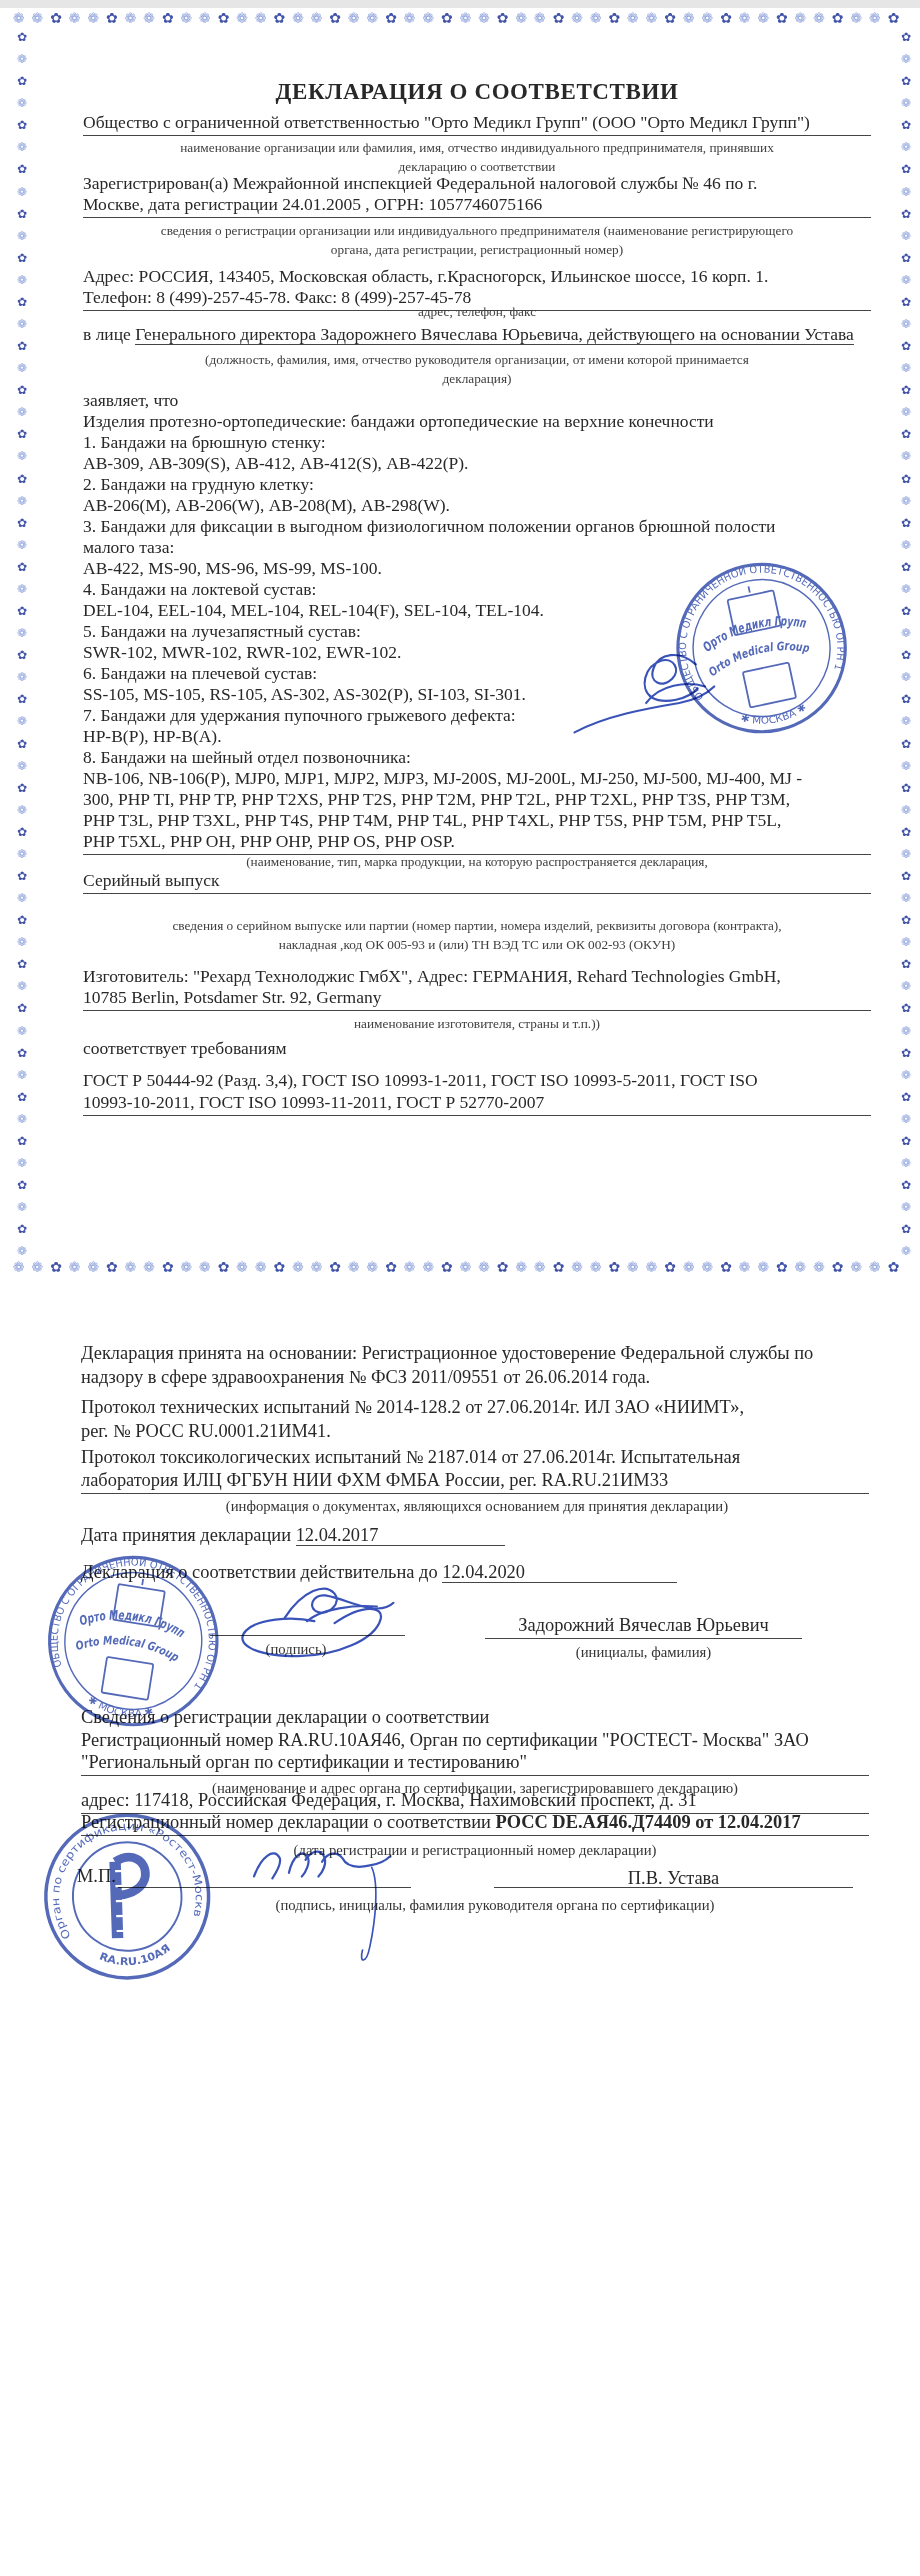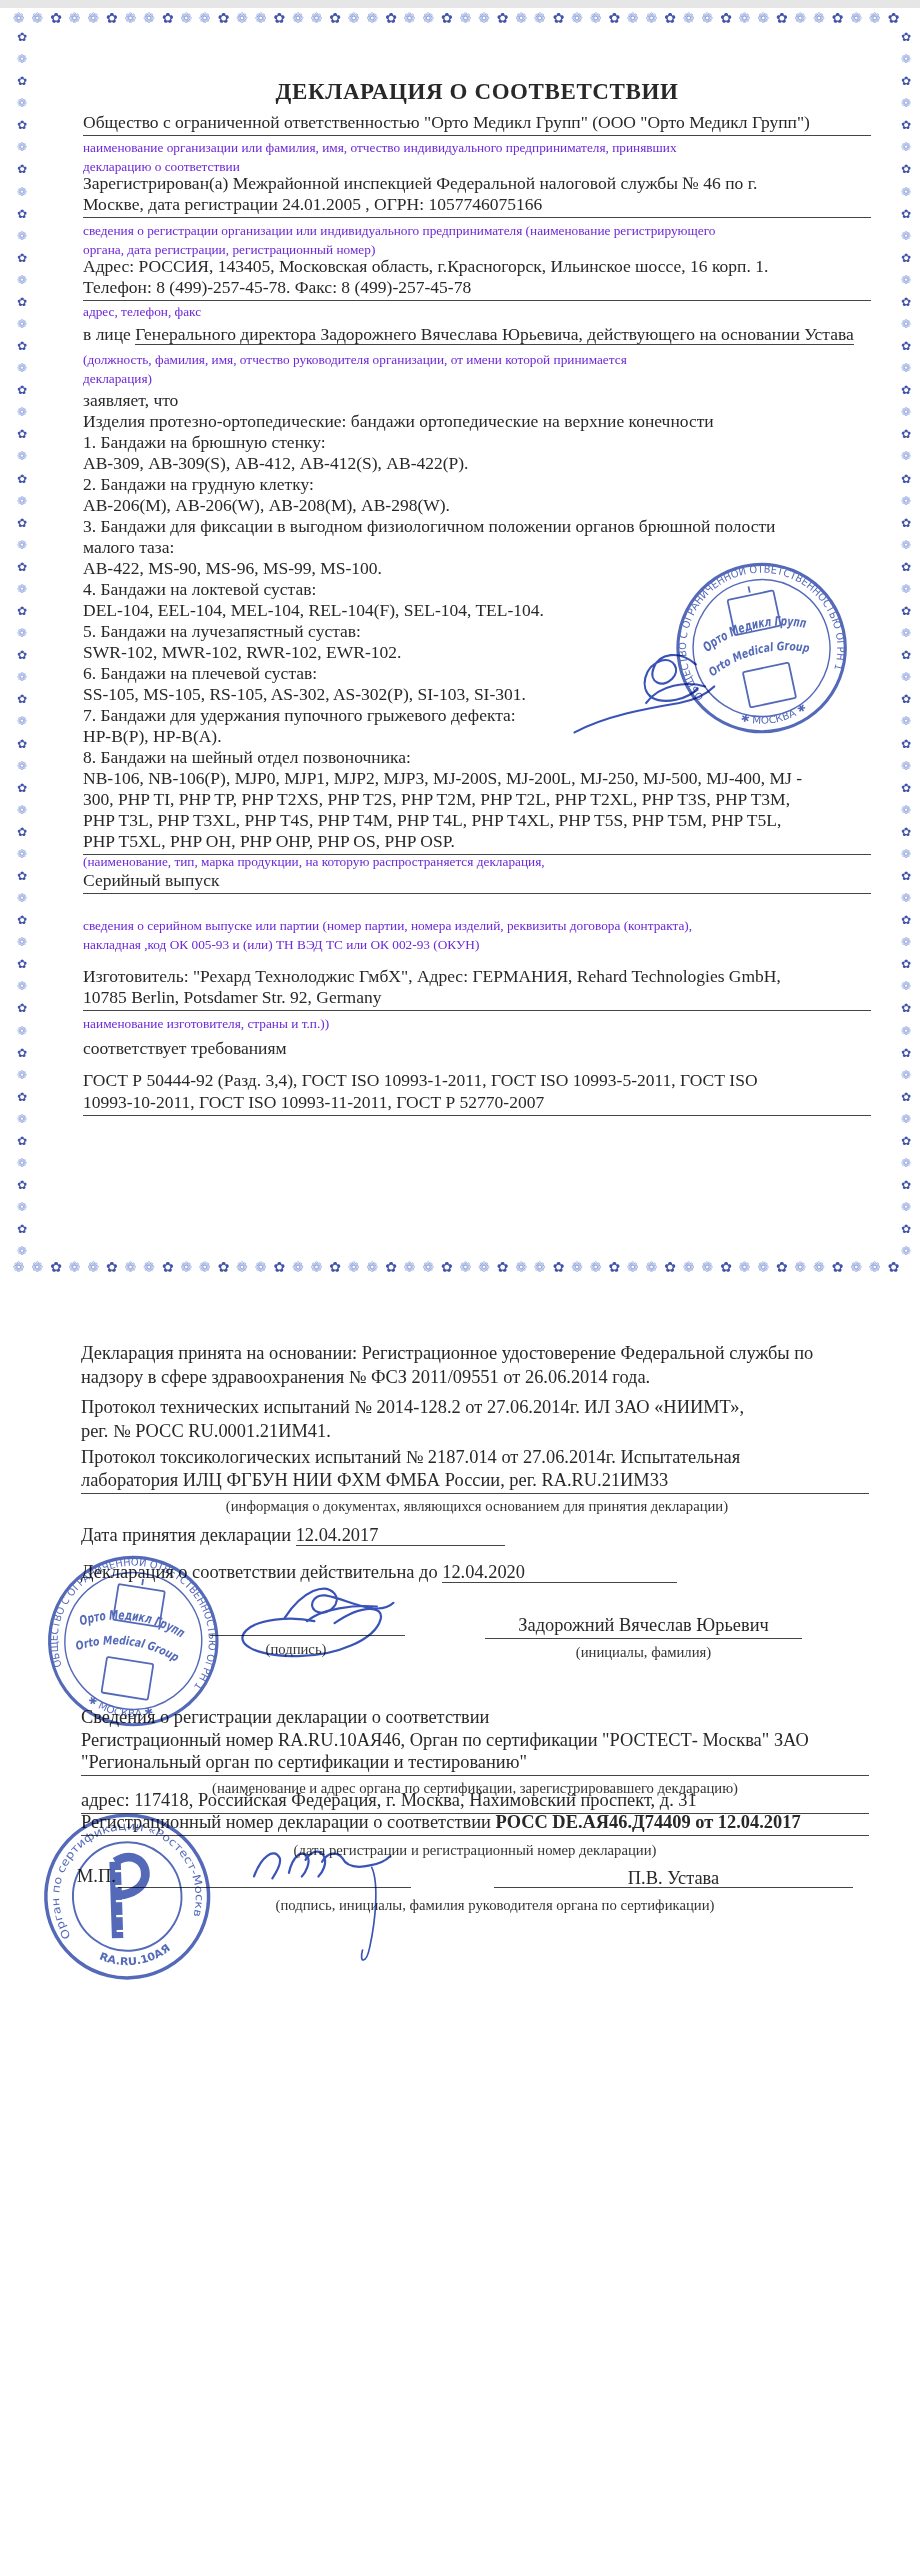--- a/index.html
+++ b/index.html
@@ -12,21 +12,21 @@
   .orn-top{top:11px;}
   .orn-bottom{top:1260px;}
   .orn-col{top:31px;height:1227px;width:20px;display:flex;flex-direction:column;
            justify-content:space-between;align-items:center;font-size:12px;}
   .orn-left{left:12px;}
   .orn-right{left:896px;}
   
   .blk{position:absolute;left:83px;width:788px;line-height:21px;}
   .m{font-size:17.5px;}
   .m2{font-size:18.4px;}
-  .f{font-size:13.3px;line-height:19.3px;text-align:left;color:#6d28d9;}
+  .f{font-size:13.3px;line-height:19.3px;text-align:center;color:#404040;}
   .f2{font-size:14.7px;color:#343434;}
   .c{text-align:center;}
   .b{font-weight:bold;}
   .ulb{border-bottom:0.9px solid #454545;padding-bottom:1.8px;}
   .uspan{border-bottom:0.9px solid #454545;}
   .ud{border-bottom:0.9px solid #454545;padding-right:127px;}
   .ud2{border-bottom:0.9px solid #454545;padding-right:152px;}
   .title{position:absolute;left:83px;width:788px;top:79px;text-align:center;
          font-size:23px;font-weight:bold;letter-spacing:0.6px;}
   .hline{position:absolute;border-top:0.9px solid #454545;height:0;}
@@ -270,21 +270,21 @@
 
   <div class="blk ulb" style="top:173px;line-height:21px">
     <div class="m">Зарегистрирован(а) Межрайонной инспекцией Федеральной налоговой службы № 46 по г.</div>
     <div class="m">Москве, дата регистрации 24.01.2005 , ОГРН: 1057746075166</div>
   </div>
   <div class="blk" style="top:221px">
     <div class="f">сведения о регистрации организации или индивидуального предпринимателя (наименование регистрирующего</div>
     <div class="f">органа, дата регистрации, регистрационный номер)</div>
   </div>
 
-  <div class="blk ulb" style="top:256px;line-height:21px">
+  <div class="blk ulb" style="top:266px;line-height:21px">
     <div class="m">Адрес: РОССИЯ, 143405, Московская область, г.Красногорск, Ильинское шоссе, 16 корп. 1.</div>
     <div class="m">Телефон: 8 (499)-257-45-78. Факс: 8 (499)-257-45-78</div>
   </div>
   <div class="blk f" style="top:302px">адрес, телефон, факс</div>
 
   <div class="blk m" style="top:324px"><span>в лице </span><span class="uspan">Генерального директора Задорожнего Вячеслава Юрьевича, действующего на основании Устава</span></div>
   <div class="blk m" style="top:390px">заявляет, что</div>
 
   <div class="blk" style="top:350px">
     <div class="f">(должность, фамилия, имя, отчество руководителя организации, от имени которой принимается</div>

